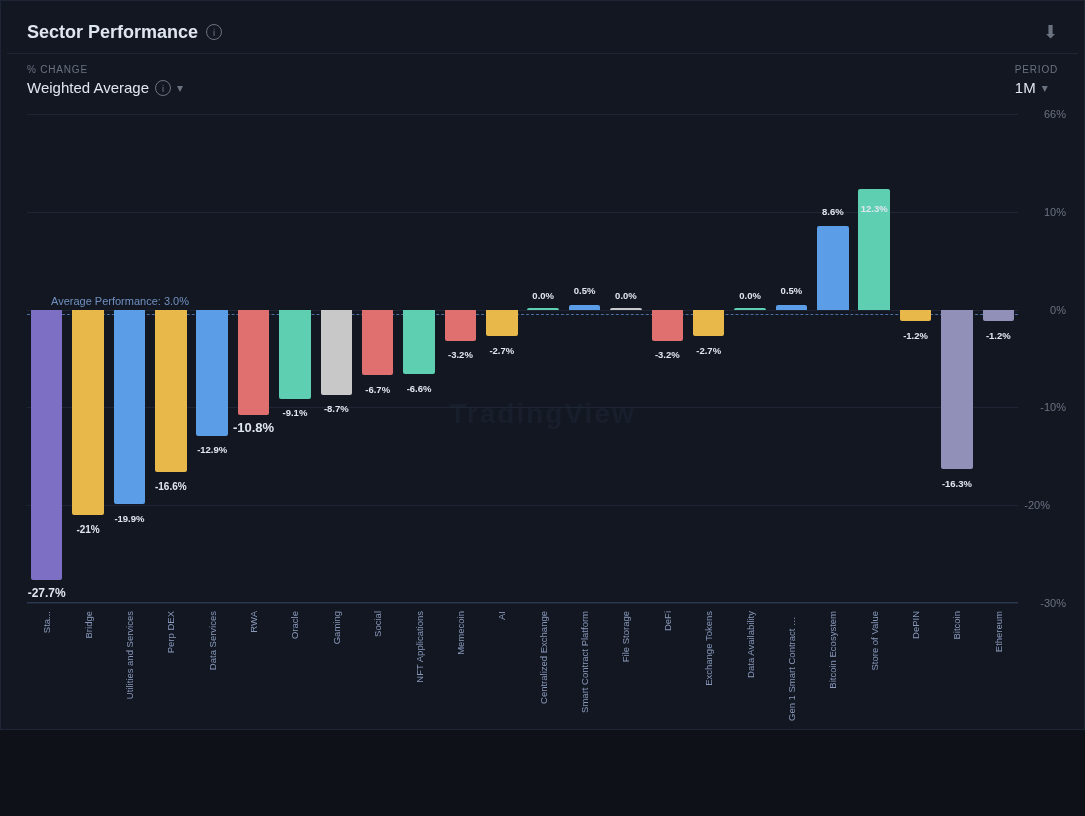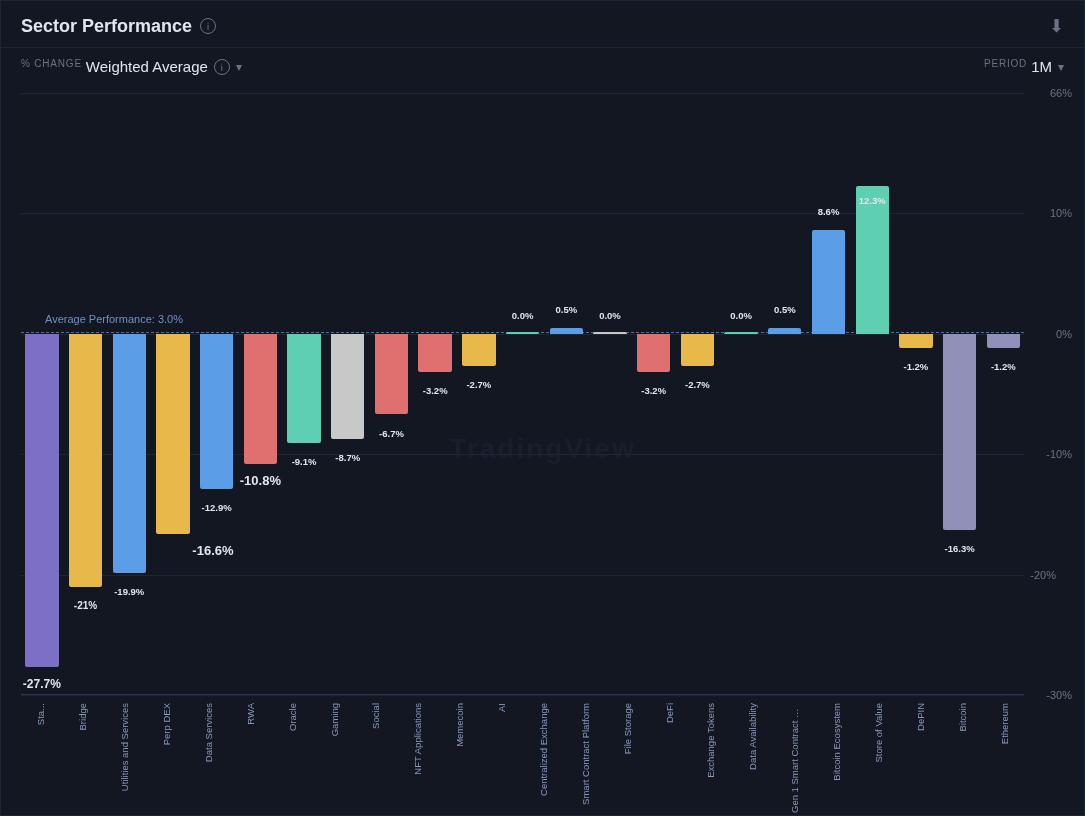--- a/index.html
+++ b/index.html
@@ -6,26 +6,26 @@
     body {
       background: #0e1117;
       color: #cdd6f4;
       font-family: -apple-system, BlinkMacSystemFont, 'Segoe UI', sans-serif;
       width: 1085px;
       height: 816px;
       overflow: hidden;
     }
     .container {
       width: 1085px;
-      height: 816px;
+      height: 730px;
       background: #131722;
       border: 1px solid #1e2535;
       display: flex;
       flex-direction: column;
-      padding: 0;
+      padding: 6px;
     }
     .header {
       display: flex;
       align-items: center;
       justify-content: space-between;
       padding: 14px 20px 10px 20px;
       border-bottom: 1px solid #1e2535;
     }
     .header-left {
       display: flex;
@@ -54,21 +54,21 @@
       font-size: 18px;
     }
     .controls {
       display: flex;
       align-items: flex-end;
       justify-content: space-between;
       padding: 10px 20px 8px 20px;
     }
     .control-group {
       display: flex;
-      flex-direction: row;
+      flex-direction: column;
       gap: 4px;
     }
     .control-label {
       font-size: 10px;
       color: #6b7280;
       letter-spacing: 0.08em;
       text-transform: uppercase;
     }
     .control-value {
       display: flex;
@@ -276,21 +276,21 @@
         <div class="bar-group">
           <div class="bar" style="background-color: rgb(232, 184, 75); width: 80%; left: 10%; top: 40%; height: 42%; border-radius: 0px 0px 2px 2px;"></div>
           <div class="bar-label" style="font-size: 10px; color: rgb(224, 230, 240); position: absolute; left: 50%; transform: translateX(-50%); white-space: nowrap; bottom: 14%;">-21%</div>
         </div>
         <div class="bar-group">
           <div class="bar" style="background-color: rgb(91, 157, 230); width: 80%; left: 10%; top: 40%; height: 39.8%; border-radius: 0px 0px 2px 2px;"></div>
           <div class="bar-label" style="font-size: 9.5px; color: rgb(224, 230, 240); position: absolute; left: 50%; transform: translateX(-50%); white-space: nowrap; bottom: 16.2%;">-19.9%</div>
         </div>
         <div class="bar-group">
           <div class="bar" style="background-color: rgb(232, 184, 75); width: 80%; left: 10%; top: 40%; height: 33.2%; border-radius: 0px 0px 2px 2px;"></div>
-          <div class="bar-label" style="font-size: 13px; color: rgb(224, 230, 240); position: absolute; left: 50%; transform: translateX(-50%); white-space: nowrap; bottom: 22.8%; margin-left: 40px;">-16.6%</div>
+          <div class="bar-label" style="font-size: 10px; color: rgb(224, 230, 240); position: absolute; left: 50%; transform: translateX(-50%); white-space: nowrap; bottom: 22.8%;">-16.6%</div>
         </div>
         <div class="bar-group">
           <div class="bar" style="background-color: rgb(91, 157, 230); width: 80%; left: 10%; top: 40%; height: 25.8%; border-radius: 0px 0px 2px 2px;"></div>
           <div class="bar-label" style="font-size: 9.5px; color: rgb(224, 230, 240); position: absolute; left: 50%; transform: translateX(-50%); white-space: nowrap; bottom: 30.2%;">-12.9%</div>
         </div>
         <div class="bar-group">
           <div class="bar" style="background-color: rgb(224, 112, 112); width: 80%; left: 10%; top: 40%; height: 21.6%; border-radius: 0px 0px 2px 2px;"></div>
           <div class="bar-label" style="font-size: 13px; color: rgb(224, 230, 240); position: absolute; left: 50%; transform: translateX(-50%); white-space: nowrap; bottom: 34.4%;">-10.8%</div>
         </div>
         <div class="bar-group">
@@ -299,20 +299,24 @@
         </div>
         <div class="bar-group">
           <div class="bar" style="background-color: rgb(200, 200, 200); width: 80%; left: 10%; top: 40%; height: 17.4%; border-radius: 0px 0px 2px 2px;"></div>
           <div class="bar-label" style="font-size: 9.5px; color: rgb(224, 230, 240); position: absolute; left: 50%; transform: translateX(-50%); white-space: nowrap; bottom: 38.6%;">-8.7%</div>
         </div>
         <div class="bar-group">
           <div class="bar" style="background-color: rgb(224, 112, 112); width: 80%; left: 10%; top: 40%; height: 13.4%; border-radius: 0px 0px 2px 2px;"></div>
           <div class="bar-label" style="font-size: 9.5px; color: rgb(224, 230, 240); position: absolute; left: 50%; transform: translateX(-50%); white-space: nowrap; bottom: 42.6%;">-6.7%</div>
         </div>
         <div class="bar-group">
+          <div class="bar" style="background-color: rgb(94, 207, 176); width: 80%; left: 10%; top: 40%; height: 13.2%; border-radius: 0px 0px 2px 2px;"></div>
+          <div class="bar-label" style="font-size: 9.5px; color: rgb(224, 230, 240); position: absolute; left: 50%; transform: translateX(-50%); white-space: nowrap; bottom: 42.8%;">-6.6%</div>
+        </div>
+        <div class="bar-group">
           <div class="bar" style="background-color: rgb(224, 112, 112); width: 80%; left: 10%; top: 40%; height: 6.4%; border-radius: 0px 0px 2px 2px;"></div>
           <div class="bar-label" style="font-size: 9.5px; color: rgb(224, 230, 240); position: absolute; left: 50%; transform: translateX(-50%); white-space: nowrap; bottom: 49.6%;">-3.2%</div>
         </div>
         <div class="bar-group">
           <div class="bar" style="background-color: rgb(232, 184, 75); width: 80%; left: 10%; top: 40%; height: 5.4%; border-radius: 0px 0px 2px 2px;"></div>
           <div class="bar-label" style="font-size: 9.5px; color: rgb(224, 230, 240); position: absolute; left: 50%; transform: translateX(-50%); white-space: nowrap; bottom: 50.6%;">-2.7%</div>
         </div>
         <div class="bar-group">
           <div class="bar" style="background-color: rgb(94, 207, 176); width: 80%; left: 10%; bottom: 60%; height: 0%; border-radius: 2px 2px 0px 0px;"></div>
           <div class="bar-label" style="font-size: 9.5px; color: rgb(224, 230, 240); position: absolute; left: 50%; transform: translateX(-50%); white-space: nowrap; top: 36%;">0.0%</div>

